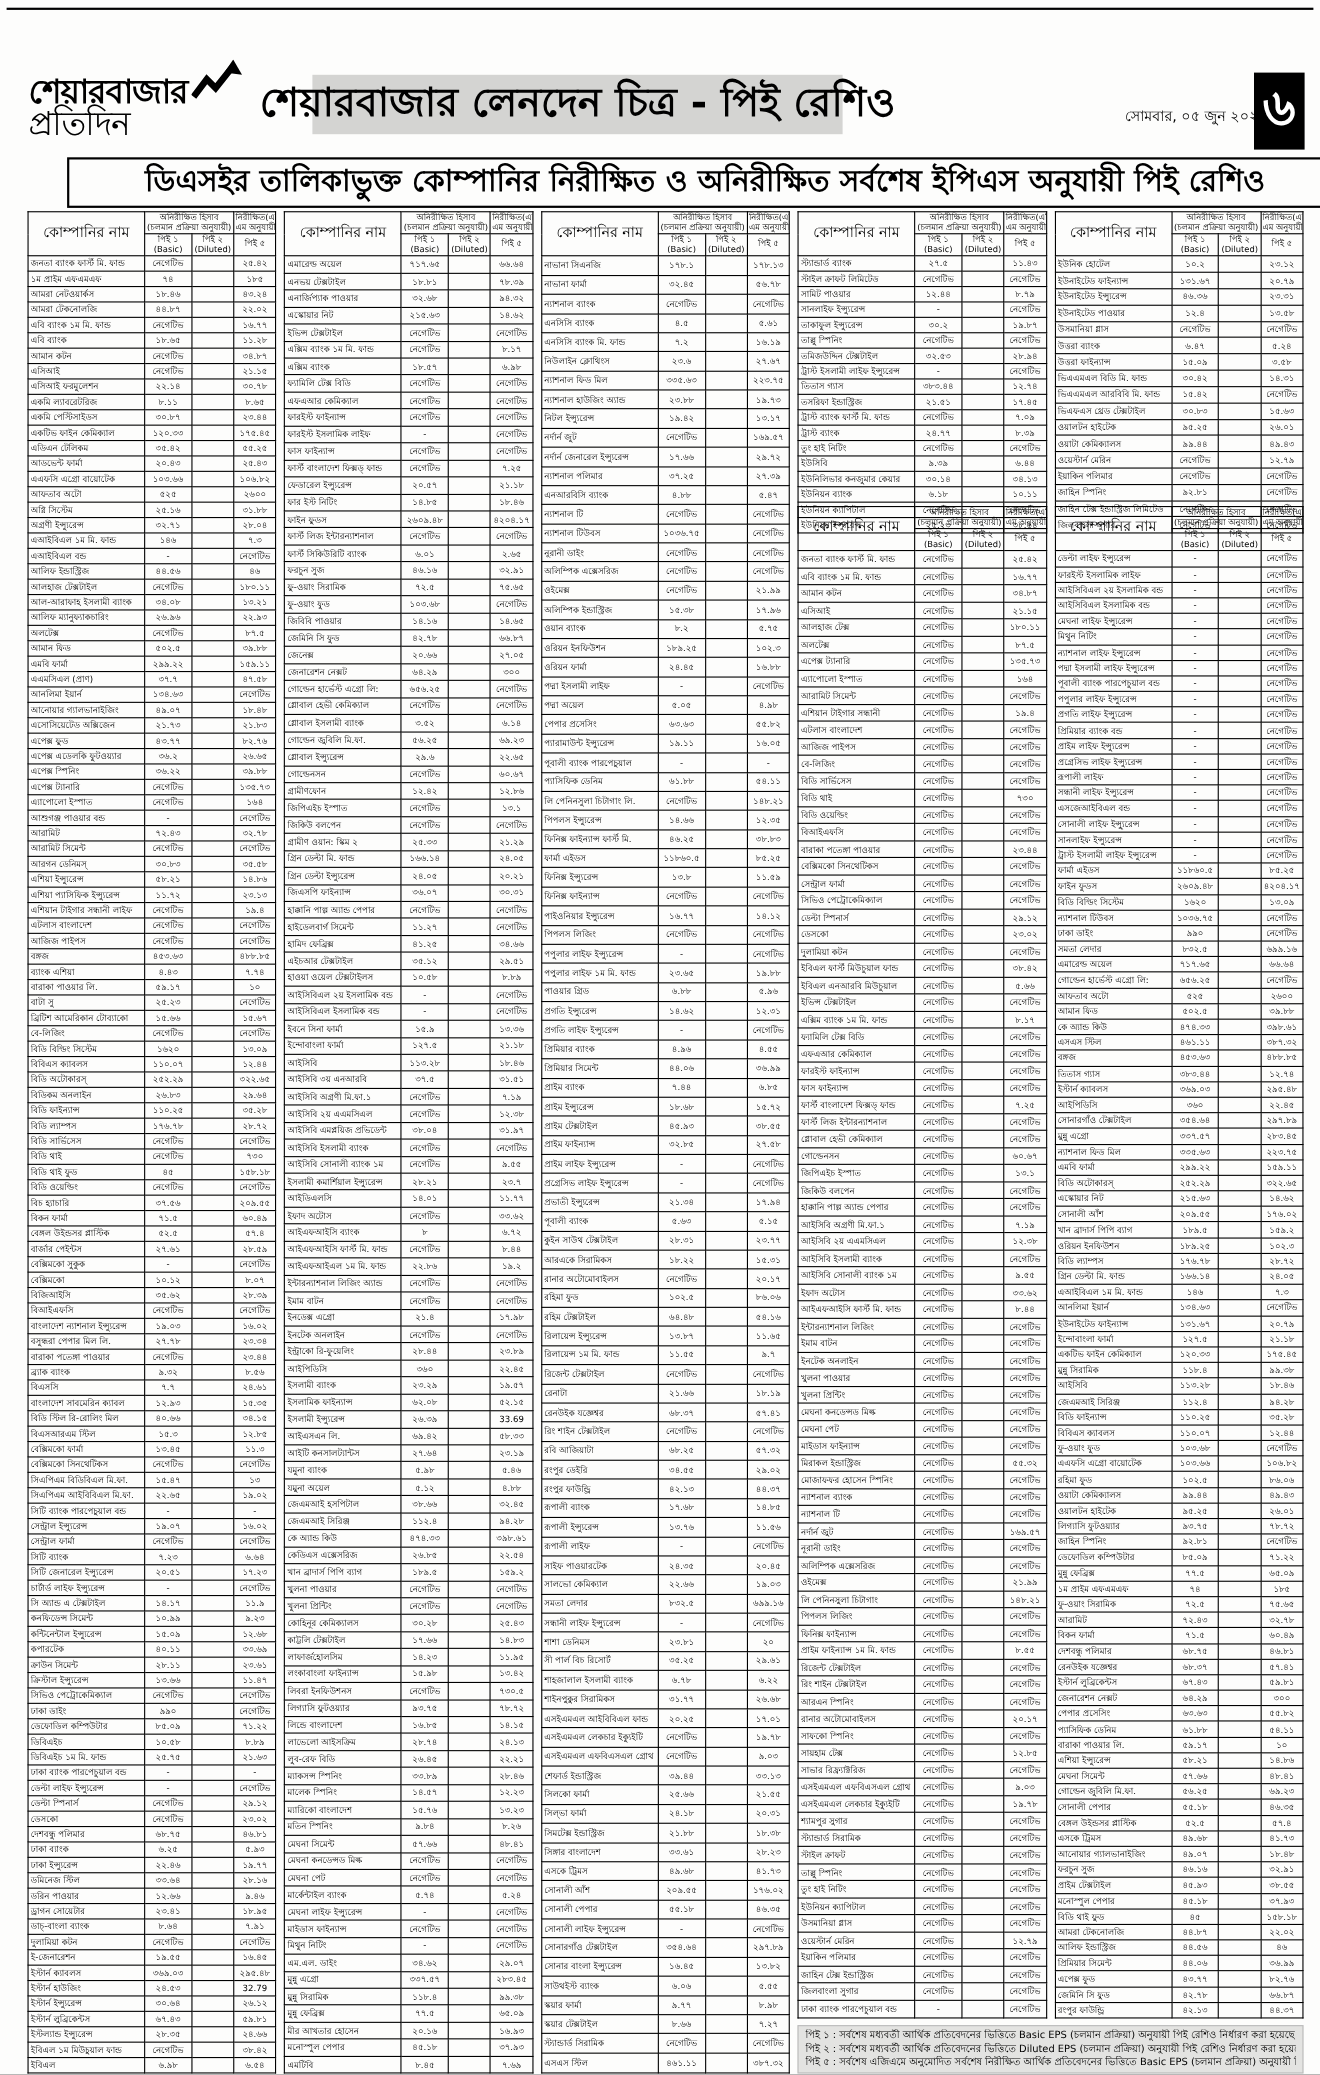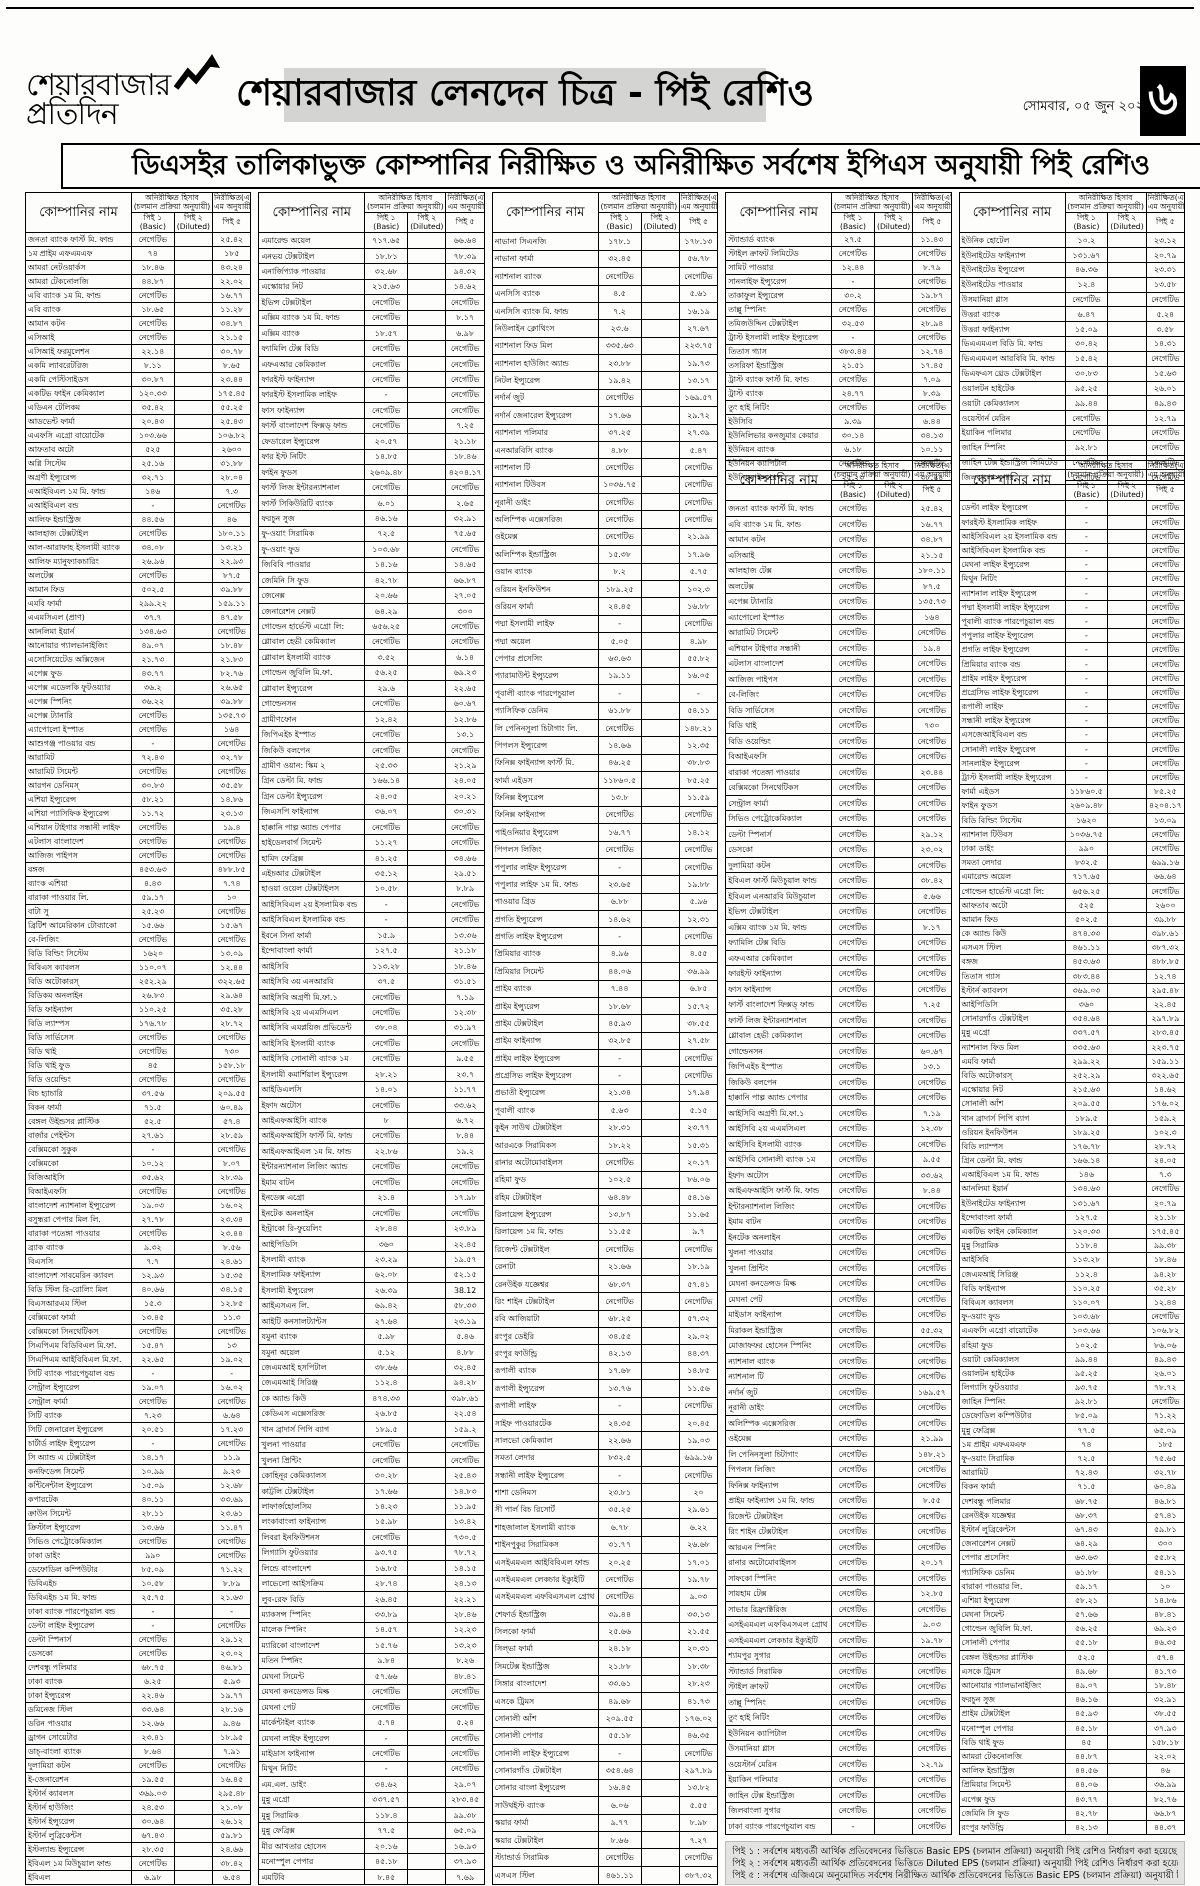--- a/index.html
+++ b/index.html
@@ -1,21 +1,21 @@
 <!DOCTYPE html>
 <html><head>
 <meta charset="utf-8">
 <style>
   html,body{margin:0;padding:0;background:#888;}
   .page{position:relative;width:1200px;height:1886px;background:#fdfdfc;margin:0 auto;
         font-family:"DejaVu Sans","Liberation Sans",sans-serif;color:#000;overflow:hidden;}
   .toprule{position:absolute;top:7px;left:6px;right:6px;height:2px;background:#000;}
   
   .logo{position:absolute;left:26px;top:70px;width:250px;height:66px;}
-  .logo .l1{font-size:30px;font-weight:400;letter-spacing:-1px;line-height:30px;white-space:nowrap;margin-top:47px;}
+  .logo .l1{font-size:30px;font-weight:700;letter-spacing:-1px;line-height:30px;white-space:nowrap;margin-top:47px;}
   .logo .l2{font-size:30px;font-weight:400;letter-spacing:-1px;line-height:28px;display:inline-block;}
   .logo svg{position:absolute;top:-16px;left:148px;}
   .titlebox{position:absolute;left:284px;top:68px;width:482px;height:54px;background:#d4d4d2;
             display:flex;align-items:center;justify-content:center;font-size:36px;font-weight:800;white-space:nowrap;}
   .dateline{position:absolute;left:1000px;top:96px;width:175px;text-align:center;font-size:13px;}
   .pagenumbox{position:absolute;left:1140px;top:66px;width:46px;height:70px;background:#000;color:#fff;
               display:flex;align-items:center;justify-content:center;font-size:46px;font-weight:800;}
   
   .subtitle{position:absolute;left:25px;top:143px;width:1156px;height:42px;border:2px solid #000;
             display:flex;align-items:center;justify-content:center;font-size:27px;font-weight:800;white-space:nowrap;margin-left:36px;}
@@ -751,21 +751,21 @@
             <tr>
               <td class="nm">ইস্টার্ন ক্যাবলস</td>
               <td class="v">৩৬৯.০৩</td>
               <td class="v"></td>
               <td class="v">২৯৫.৪৮</td>
             </tr>
             <tr>
               <td class="nm">ইস্টার্ন হাউজিং</td>
               <td class="v">২৪.৫৩</td>
               <td class="v"></td>
-              <td class="v">২১.০৮</td>
+              <td class="v">32.79</td>
             </tr>
             <tr>
               <td class="nm">ইস্টার্ন ইন্স্যুরেন্স</td>
               <td class="v">৩০.৬৪</td>
               <td class="v"></td>
               <td class="v">২৬.১২</td>
             </tr>
             <tr>
               <td class="nm">ইস্টার্ন লুব্রিকেন্টস</td>
               <td class="v">৬৭.৪৩</td>
@@ -1219,21 +1219,21 @@
             <tr>
               <td class="nm">ইসলামিক ফাইন্যান্স</td>
               <td class="v">৬২.০৮</td>
               <td class="v"></td>
               <td class="v">৫২.১৫</td>
             </tr>
             <tr>
               <td class="nm">ইসলামী ইন্স্যুরেন্স</td>
               <td class="v">২৬.৩৯</td>
               <td class="v"></td>
-              <td class="v">38.12</td>
+              <td class="v">33.69</td>
             </tr>
             <tr>
               <td class="nm">আইএসএন লি.</td>
               <td class="v">৬৯.৪২</td>
               <td class="v"></td>
               <td class="v">৫৮.৩৩</td>
             </tr>
             <tr>
               <td class="nm">আইটি কনসালট্যান্টস</td>
               <td class="v">২৭.৬৪</td>

